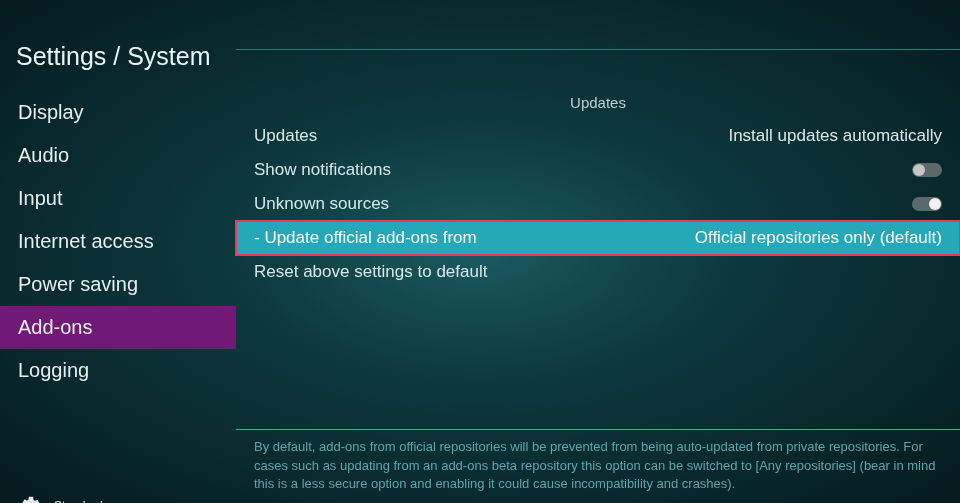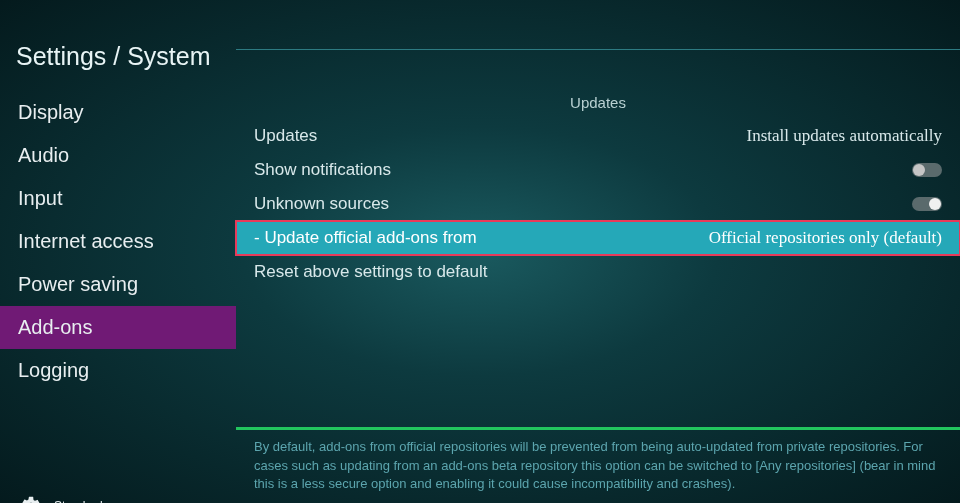--- a/index.html
+++ b/index.html
@@ -102,21 +102,20 @@
       content: "- ";
     }
     .row.selected {
       background: #25a8b8;
       color: #ffffff;
       outline: 2px solid #e83a5a;
       outline-offset: -1px;
     }
     .row-value {
       color: #d8e8ea;
-      font-family: Liberation Serif, serif;
     }
     .row.selected .row-value { color: #ffffff; }
     .toggle {
       width: 30px;
       height: 14px;
       border-radius: 7px;
       background: #5a6a6c;
       position: relative;
     }
     .toggle .knob {
@@ -132,21 +131,21 @@
       left: auto;
       right: 1px;
       background: #f0f0f0;
     }
     .help-footer {
       position: absolute;
       bottom: 0;
       left: 236px;
       right: 0;
       padding: 8px 12px 10px 18px;
-      border-top: 3px solid #22c55e;
+      border-top: 1px solid #22c55e;
       font-size: 13px;
       line-height: 1.4;
       color: #5ca5ae;
     }
   </style>
 </head>
 <body>
 
 <div class="header">
   <div class="breadcrumb">Settings / System</div>

